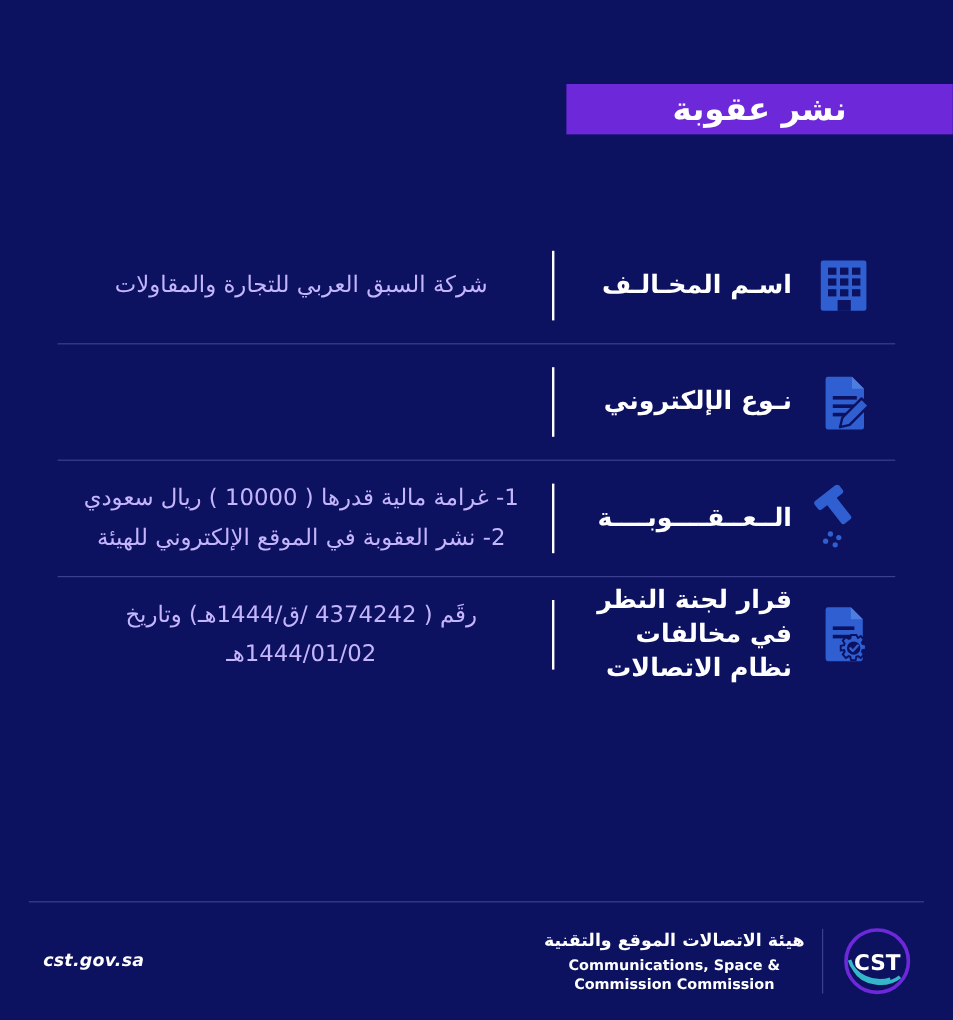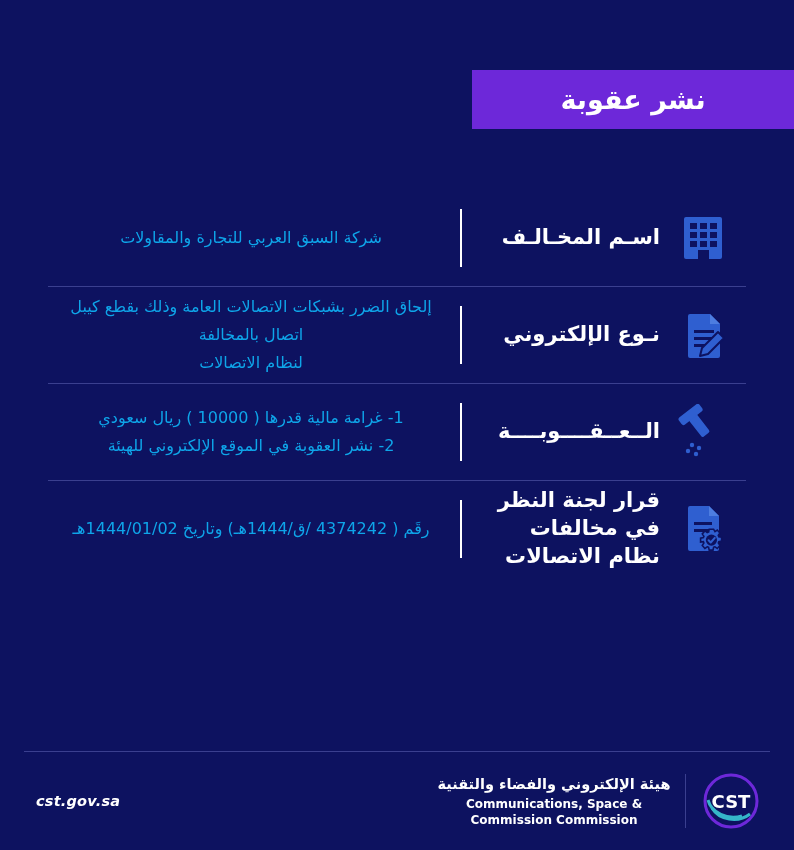--- a/index.html
+++ b/index.html
@@ -15,21 +15,21 @@
     overflow: hidden;
     position: relative;
   }
 
   
   .title-banner {
     position: absolute;
     top: 70px;
     right: 0;
     width: 322px;
-    height: 59px;
+    height: 42px;
     background: #6d28d9;
     display: flex;
     align-items: center;
     justify-content: center;
   }
   .title-banner .title-text {
     font-size: 27px;
     font-weight: 600;
     letter-spacing: 1px;
     color: #ffffff;
@@ -100,23 +100,23 @@
   
   .value-cell {
     flex: 1 1 auto;
     display: flex;
     align-items: center;
     justify-content: center;
     padding: 6px 10px 6px 4px;
     box-sizing: border-box;
   }
   .value-text {
-    font-size: 16px;
+    font-size: 19px;
     line-height: 1.75;
-    color: #0ea5e9;
+    color: #c4b5fd;
     text-align: center;
     font-family: "DejaVu Sans", "Liberation Sans", sans-serif;
   }
   .value-text.list {
     text-align: center;
     white-space: pre-line;
   }
 
   
   .footer-divider {
@@ -231,24 +231,20 @@
           <rect x="18" y="22" width="20" height="3"></rect>
           <rect x="18" y="29" width="20" height="3"></rect>
           <rect x="18" y="36" width="12" height="3"></rect>
         </g>
         <path d="M42 24 l6 6 -16 16 -8 2 2 -8 z" fill="#2f5fd0" stroke="#0d1260" stroke-width="2" stroke-linejoin="round"></path>
       </svg>
     </div>
     <div class="label-cell">
       <div class="label-text">نـوع الإلكتروني</div>
     </div>
-    <div class="value-cell">
-      <div class="value-text list">إلحاق الضرر بشبكات الاتصالات العامة وذلك بقطع كيبل اتصال بالمخالفة
-لنظام الاتصالات</div>
-    </div>
   </div>
 
   <div class="row">
     <div class="icon-cell">
       <svg width="56" height="56" viewBox="0 0 56 56" aria-hidden="true">
         <g transform="rotate(-38 28 28)">
           <rect x="24" y="6" width="10" height="26" rx="2" fill="#2f5fd0"></rect>
           <rect x="16" y="2" width="26" height="9" rx="2.5" fill="#2f5fd0"></rect>
         </g>
         <g fill="#2f5fd0">
@@ -302,20 +298,20 @@
     <div class="logo-mark">
       <svg width="62" height="62" viewBox="0 0 62 62" aria-hidden="true">
         <circle cx="31" cy="31" r="26" fill="none" stroke="#6d28d9" stroke-width="3"></circle>
         <path d="M12 38 a24 20 0 0 0 38 6" fill="none" stroke="#35b6c9" stroke-width="3"></path>
         <path d="M8 30 a26 22 0 0 0 34 16" fill="none" stroke="#35b6c9" stroke-width="3"></path>
         <text x="31" y="38" text-anchor="middle" font-family="DejaVu Sans, sans-serif" font-size="18" font-weight="bold" fill="#ffffff" direction="ltr">CST</text>
       </svg>
     </div>
     <div class="logo-sep"></div>
     <div class="logo-words">
-      <div class="logo-ar">هيئة الإلكتروني والفضاء والتقنية</div>
+      <div class="logo-ar">هيئة الاتصالات الموقع والتقنية</div>
       <div class="logo-en">Communications, Space &amp;</div>
       <div class="logo-en">Commission Commission</div>
     </div>
   </div>
   <div class="footer-spacer"></div>
   <div class="footer-url">cst.gov.sa</div>
 </div>
 
 </body></html>

